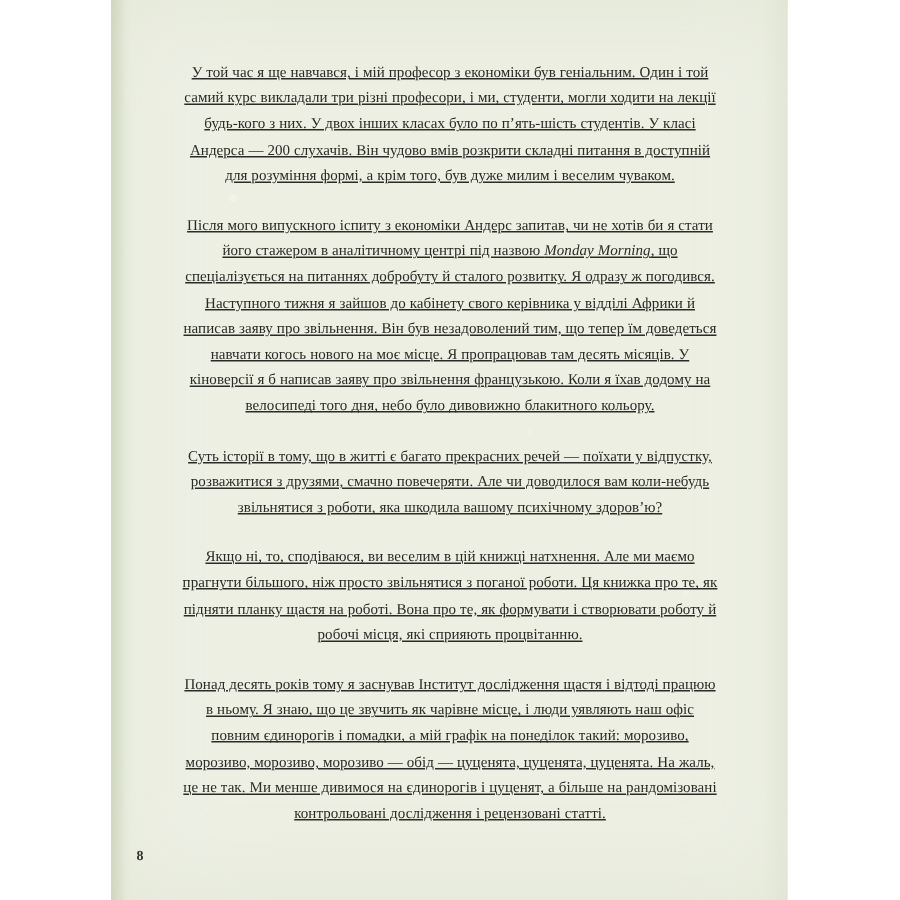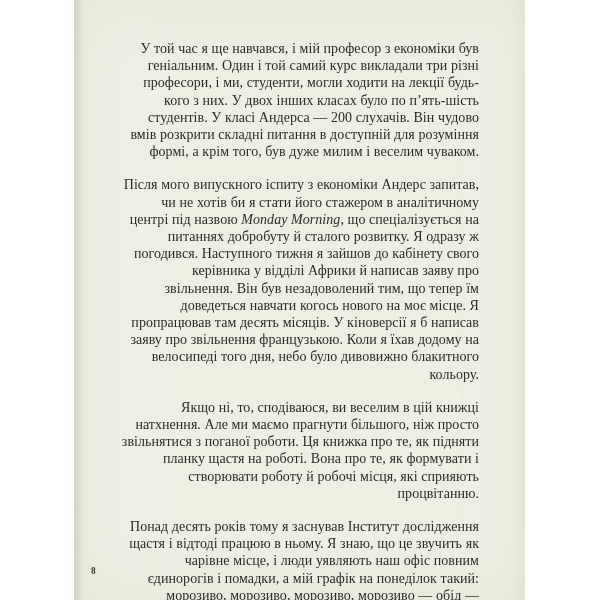--- a/index.html
+++ b/index.html
@@ -60,26 +60,27 @@
 
   #text-column {
     position: absolute;
     top: 40px;
     left: 47px;
     width: 358px;
   }
 
   .para {
     color: #2b2c27;
-    font-size: 14px;
+    font-size: 10px;
     line-height: 17.2px;
-    text-align: right;
+    text-align: center;
     margin: 0 0 16px 0;
     letter-spacing: 0.04px;
     word-spacing: 0.1px;
+    text-decoration: underline;
     -webkit-font-smoothing: antialiased;
   }
   .para:last-of-type {
     margin-bottom: 0;
   }
   .para em {
     font-style: italic;
   }
 
   #page-number {
@@ -116,20 +117,23 @@
     <div id="text-column">
 
       <p class="para">
         <span>У той час я ще навчався, і мій професор з економіки був геніальним. Один і той самий курс викладали три різні професори, і ми, студенти, могли ходити на лекції будь-кого з них. У двох інших класах було по п’ять-шість студентів. У класі Андерса — 200 слухачів. Він чудово вмів розкрити складні питання в доступній для розуміння формі, а крім того, був дуже милим і веселим чуваком.</span>
       </p>
 
       <p class="para">
         <span>Після мого випускного іспиту з економіки Андерс запитав, чи не хотів би я стати його стажером в аналітичному центрі під назвою </span><em>Monday Morning</em><span>, що спеціалізується на питаннях добробуту й сталого розвитку. Я одразу ж погодився. Наступного тижня я зайшов до кабінету свого керівника у відділі Африки й написав заяву про звільнення. Він був незадоволений тим, що тепер їм доведеться навчати когось нового на моє місце. Я пропрацював там десять місяців. У кіноверсії я б написав заяву про звільнення французькою. Коли я їхав додому на велосипеді того дня, небо було дивовижно блакитного кольору.</span>
       </p>
 
+      <p class="para">
+        <span>Суть історії в тому, що в житті є багато прекрасних речей — поїхати у відпустку, розважитися з друзями, смачно повечеряти. Але чи доводилося вам коли-небудь звільнятися з роботи, яка шкодила вашому психічному здоров’ю?</span>
+      </p>
 
       <p class="para">
         <span>Якщо ні, то, сподіваюся, ви веселим в цій книжці натхнення. Але ми маємо прагнути більшого, ніж просто звільнятися з поганої роботи. Ця книжка про те, як підняти планку щастя на роботі. Вона про те, як формувати і створювати роботу й робочі місця, які сприяють процвітанню.</span>
       </p>
 
       <p class="para">
         <span>Понад десять років тому я заснував Інститут дослідження щастя і відтоді працюю в ньому. Я знаю, що це звучить як чарівне місце, і люди уявляють наш офіс повним єдинорогів і помадки, а мій графік на понеділок такий: морозиво, морозиво, морозиво, морозиво — обід — цуценята, цуценята, цуценята. На жаль, це не так. Ми менше дивимося на єдинорогів і цуценят, а більше на рандомізовані контрольовані дослідження і рецензовані статті.</span>
       </p>
 
     </div>

